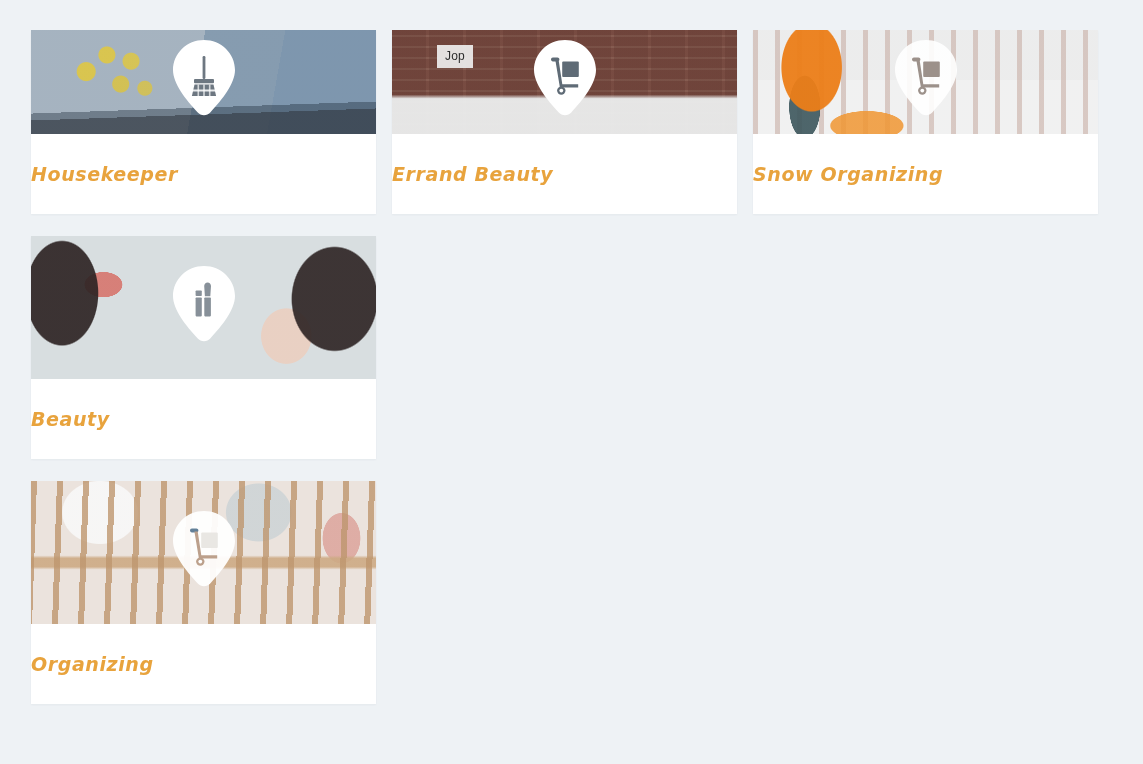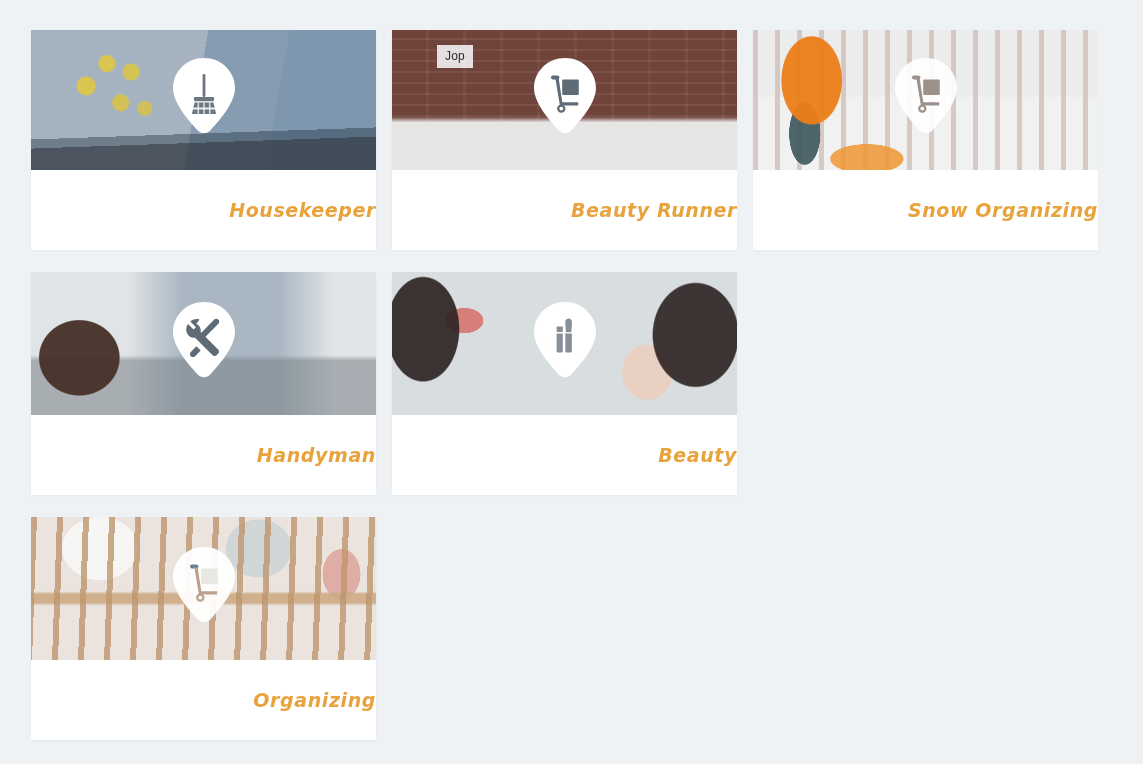--- a/index.html
+++ b/index.html
@@ -39,21 +39,21 @@
     box-shadow: 0 1px 2px rgba(40,60,80,0.05);
   }
 
   
   .photo {
     position: relative;
     height: 140px;
     overflow: hidden;
     background: #c9d2da;
   }
-  .row-1 .photo { height: 140px; }
+  .row-1 .photo { height: 104px; }
   .row-2 .photo, .row-3 .photo { height: 143px; }
 
   .photo-bg {
     position: absolute;
     inset: 0;
     background-size: 160% 160%;
     background-position: center;
   }
 
   
@@ -160,21 +160,21 @@
     margin-top: -42px;
     z-index: 4;
   }
   .pin svg { display: block; width: 62px; height: 76px; }
 
   
   .caption {
     height: 80px;
     display: flex;
     align-items: center;
-    justify-content: flex-end;
+    justify-content: flex-start;
     background: #ffffff;
   }
   .row-1 .caption { height: 80px; }
   .row-2 .caption { height: 80px; }
   .row-3 .caption { height: 80px; border-radius: 29px; }
 
   .caption-title {
     color: #e8a33d;
     font-size: 19px;
     font-style: italic;
@@ -225,21 +225,21 @@
               <path d="M17 19.5c0-1 .8-1.9 1.9-1.9h4.6c1 0 1.9.8 1.9 1.9 0 1-.8 1.9-1.9 1.9h-4.6c-1.1 0-1.9-.9-1.9-1.9z"></path>
               <path d="M21.4 20.6h3.3l3.6 23.6h15.9v3.3H25.9z"></path>
               <rect x="28.2" y="21.5" width="16.6" height="15.6" rx="1"></rect>
               <circle cx="27.3" cy="50.6" r="4.2"></circle>
               <circle cx="27.3" cy="50.6" r="1.9" fill="#ffffff"></circle>
             </g>
           </svg>
         </div>
       </div>
       <div class="caption">
-        <span class="caption-title">Beauty Runner</span>
+        <span class="caption-title">Errand Beauty</span>
       </div>
     </div>
 
     <div class="card">
       <div class="photo">
         <div class="photo-bg ph-snow"></div>
         <div class="pin">
           <svg viewBox="0 0 62 76">
             <path d="M31 0C13.9 0 0 13.4 0 30c0 13.6 12.8 29.6 24.5 42.2 3.6 3.9 9.4 3.9 13 0C49.2 59.6 62 43.6 62 30 62 13.4 48.1 0 31 0z" fill="#ffffff" opacity=".9"></path>
             <g fill="#8c7f77" opacity=".85">
@@ -254,38 +254,20 @@
       </div>
       <div class="caption">
         <span class="caption-title">Snow Organizing</span>
       </div>
     </div>
 
   </div>
 
   <div class="row row-2">
 
-    <div class="card">
-      <div class="photo">
-        <div class="photo-bg ph-handyman"></div>
-        <div class="pin">
-          <svg viewBox="0 0 62 76">
-            <path d="M31 0C13.9 0 0 13.4 0 30c0 13.6 12.8 29.6 24.5 42.2 3.6 3.9 9.4 3.9 13 0C49.2 59.6 62 43.6 62 30 62 13.4 48.1 0 31 0z" fill="#ffffff"></path>
-            <g fill="#5f6b76">
-              <path d="M22.5 19.5c-3.6-1-7.3 0-9.2 2.1l5.6 5.6-2.3 2.3-5.6-5.6c-2.1 2.6-2.2 6.2-1.1 9.1 1.3 3.4 4.7 5.2 8.1 4.7l17.4 17.4c1.2 1.2 3.2 1.2 4.4 0l1.3-1.3c1.2-1.2 1.2-3.2 0-4.4L23.7 31.9c.5-3.3-1.1-6.7-4.4-8z" transform="translate(4,-2)"></path>
-              <path d="M46.4 17.6c-1.1-1.1-3-1.1-4.1 0L26.6 33.4l4.1 4.1 15.7-15.8c1.1-1.1 1.1-3 0-4.1z" transform="translate(-1,0)"></path>
-              <path d="M17.8 49.9l5.6-5.6 4.3 4.3-5.6 5.6c-1.2 1.2-3.1 1.2-4.3 0-1.2-1.2-1.2-3.1 0-4.3z"></path>
-            </g>
-          </svg>
-        </div>
-      </div>
-      <div class="caption">
-        <span class="caption-title">Handyman</span>
-      </div>
-    </div>
 
 
     <div class="card">
       <div class="photo">
         <div class="photo-bg ph-beauty"></div>
         <div class="pin">
           <svg viewBox="0 0 62 76">
             <path d="M31 0C13.9 0 0 13.4 0 30c0 13.6 12.8 29.6 24.5 42.2 3.6 3.9 9.4 3.9 13 0C49.2 59.6 62 43.6 62 30 62 13.4 48.1 0 31 0z" fill="#ffffff"></path>
             <g fill="#7b858e" opacity=".9">
               <path d="M34.6 16.4c1.9 0 3.4 1.6 3.4 3.6l-.7 10.2h-5.4L31.2 20c0-2 1.5-3.6 3.4-3.6z"></path>

